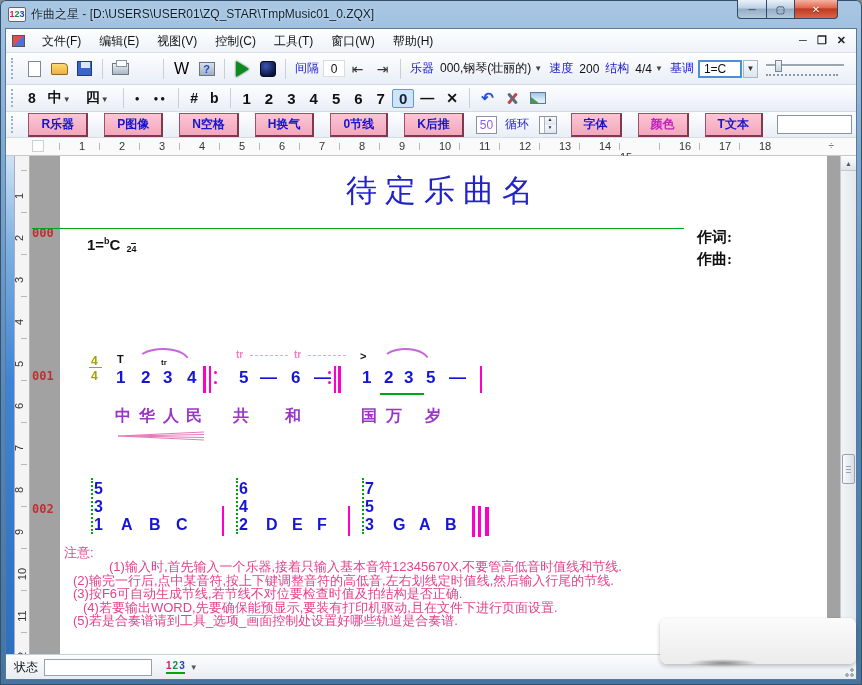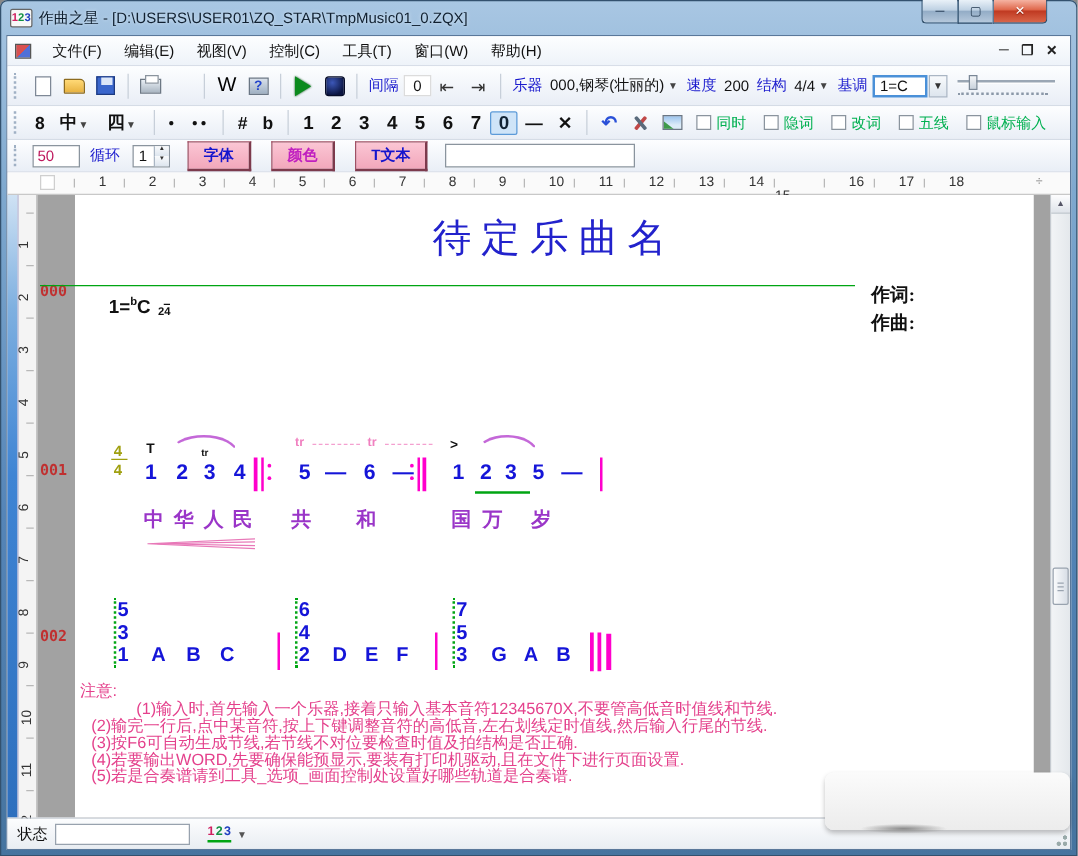--- a/index.html
+++ b/index.html
@@ -83,21 +83,21 @@
   .tbt.num{font-size:15px;padding:1px 7px;}
   .tbt.sel{background:#cfe4f8;border:1px solid #5c9ad8;border-radius:2px;color:#123;padding:0 6px;}
   .chk{display:inline-flex;align-items:center;margin:0 7px;gap:4px;}
   .chk .box{width:12px;height:12px;background:#fff;border:1px solid #8a949e;}
   .chk .cl{font-size:12px;color:#00b050;}
   
   .pinkbtn{background:linear-gradient(#fbc6d4,#f2a7bb);border:1px solid #a05064;border-right:2px solid #7c3a4c;
     border-bottom:2px solid #7c3a4c;color:#1515cd;font:bold 12px "Liberation Sans",sans-serif;
     padding:2px 12px;margin:0 8px;white-space:nowrap;}
   .pinkbtn.magenta{color:#c020c0;}
-  .inbox{width:38px;height:18px;background:#fff;border:1px solid #8a949e;font-size:12px;color:#be185d;
+  .inbox{width:38px;height:18px;background:#fff;border:1px solid #8a949e;font-size:12px;color:#8b5cf6;
     display:inline-flex;align-items:center;padding-left:3px;margin:0 4px;}
   .spin{width:30px;height:18px;background:#fff;border:1px solid #8a949e;position:relative;font-size:12px;color:#111;
     display:inline-flex;align-items:center;padding-left:4px;margin:0 6px;}
   .spin .ud{position:absolute;right:0;top:0;width:12px;height:100%;display:flex;flex-direction:column;}
   .spin .ud span{flex:1;font-size:5px;line-height:4px;text-align:center;color:#333;background:linear-gradient(#f8fafc,#dde5ee);
     border-left:1px solid #aab6c4;}
   .longinput{width:152px;height:19px;background:#fff;border:1px solid #8a949e;margin-left:6px;}
   
   .hruler{height:18px;background:#fafafa;border-bottom:1px solid #c8c8c8;position:relative;font-size:11px;color:#333;}
   .hruler .num{position:absolute;top:2px;}
@@ -290,46 +290,32 @@
           <span class="tbi">
             <span class="ic-undo ic-undo">↶</span>
           </span>
           <span class="tbi">
             <span class="ic-tools"></span>
           </span>
           <span class="tbi">
             <span class="ic-image"></span>
           </span>
         </span>
-      <span id="tb2-checks" style="display:flex;align-items:center;">
-          <span class="chk">
-            <span class="box"></span>
-            <span class="cl">同时</span>
-          </span>
-          <span class="chk">
-            <span class="box"></span>
-            <span class="cl">隐词</span>
-          </span>
-          <span class="chk">
-            <span class="box"></span>
-            <span class="cl">改词</span>
-          </span>
-          <span class="chk">
-            <span class="box"></span>
-            <span class="cl">五线</span>
-          </span>
-          <span class="chk">
-            <span class="box"></span>
-            <span class="cl">鼠标输入</span>
-          </span>
-        </span>
     </div>
 
     <div class="tb tb3">
       <span class="grip"></span>
+      <span id="tb3-left" style="display:flex;align-items:center;">
+          <button class="pinkbtn">R乐器</button>
+          <button class="pinkbtn">P图像</button>
+          <button class="pinkbtn">N空格</button>
+          <button class="pinkbtn">H换气</button>
+          <button class="pinkbtn">0节线</button>
+          <button class="pinkbtn">K后推</button>
+        </span>
       <span class="inbox">50</span>
       <span class="lbl blue">循环</span>
       <span class="spin">
         <span>1</span>
         <span class="ud">
             <span>▲</span>
             <span>▼</span>
           </span>
       </span>
       <span id="tb3-right" style="display:flex;align-items:center;">
@@ -492,21 +478,21 @@
             <div class="sh gdot" style="left: 302px; top: 322px; height: 56px;"></div>
             <div class="sh vthin" style="left: 162px; top: 350px; height: 30px;"></div>
             <div class="sh vthin" style="left: 288px; top: 350px; height: 30px;"></div>
             <div class="sh vthick" style="left: 412px; top: 350px; height: 31px;"></div>
             <div class="sh vthick" style="left: 418px; top: 350px; height: 31px;"></div>
             <div class="sh cursor" style="left: 425px; top: 351px; height: 29px;"></div>
             <div class="noteln" style="left: 4px; top: 388px;">注意:</div>
             <div class="noteln" style="left: 13px; top: 402px; margin-left: 36px;">(1)输入时,首先输入一个乐器,接着只输入基本音符12345670X,不要管高低音时值线和节线.</div>
             <div class="noteln" style="left: 13px; top: 415.5px;">(2)输完一行后,点中某音符,按上下键调整音符的高低音,左右划线定时值线,然后输入行尾的节线.</div>
             <div class="noteln" style="left: 13px; top: 429px;">(3)按F6可自动生成节线,若节线不对位要检查时值及拍结构是否正确.</div>
-            <div class="noteln" style="left: 13px; top: 442.5px;">(4)若要输出WORD,先要确保能预显示,要装有打印机驱动,且在文件下进行页面设置.</div>
+            <div class="noteln" style="left: 23px; top: 442.5px;">(4)若要输出WORD,先要确保能预显示,要装有打印机驱动,且在文件下进行页面设置.</div>
             <div class="noteln" style="left: 13px; top: 456px;">(5)若是合奏谱请到工具_选项_画面控制处设置好哪些轨道是合奏谱.</div>
           </div>
         <div class="greenline"></div>
       <span class="rowlab" style="top: 70px;">000</span>
           <span class="rowlab" style="top: 213px;">001</span>
           <span class="rowlab" style="top: 346px;">002</span>
         </div>
       <div class="vscroll">
         <span class="up">▲</span>
         <span class="thumb">

